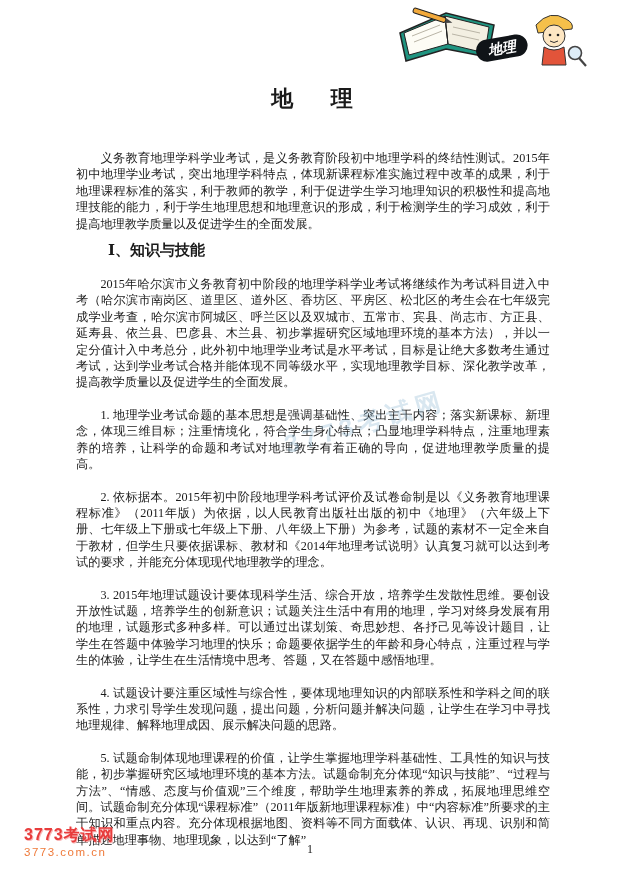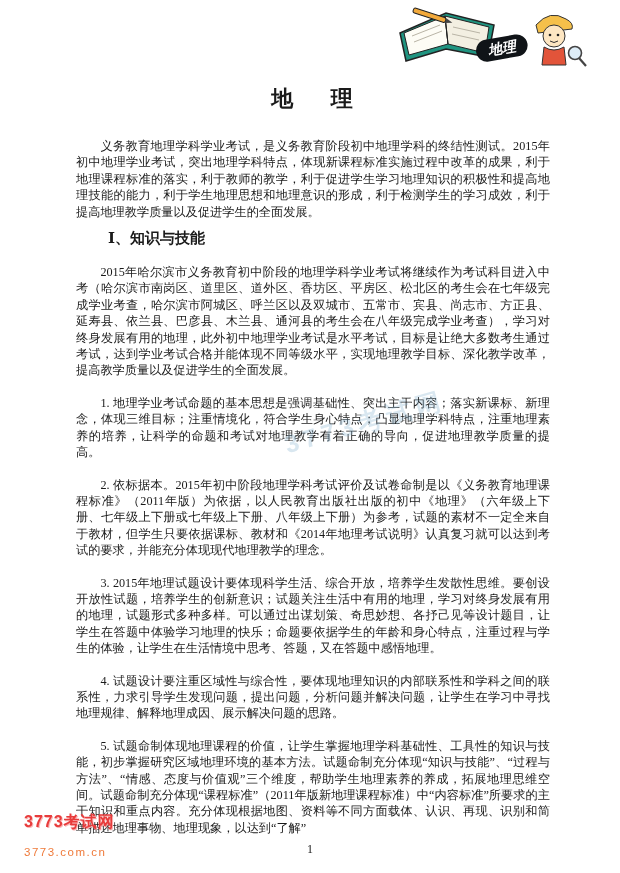--- a/index.html
+++ b/index.html
@@ -15,21 +15,21 @@
     font-family: "Liberation Serif", "DejaVu Serif", serif;
   }
   .header-art { position: absolute; top: 3px; right: 30px; }
   .content {
     position: absolute;
     top: 84px;
     left: 76px;
     width: 474px;
   }
   h1.doc-title {
-    margin: 0 0 24px 14px;
+    margin: 0 0 36px 14px;
     text-align: center;
     font-size: 22px;
     font-weight: bold;
     letter-spacing: 16px;
   }
   .para {
     margin: 16px 0 2px 0;
     font-size: 12.2px;
     line-height: 16.4px;
     text-align: justify;
@@ -60,21 +60,21 @@
     line-height: 1.15;
   }
   .site-name {
     font-size: 16px;
     font-weight: bold;
     color: #e83c3c;
     letter-spacing: 1px;
     text-shadow: 1px 1px 0 rgba(248, 170, 170, 0.85);
   }
   .site-url {
-    margin-top: 14px;
+    margin-top: 1px;
     font-size: 11.5px;
     color: #ef7a3a;
     letter-spacing: 1.5px;
   }
   .page-number {
     position: absolute;
     bottom: 16px;
     left: 0;
     width: 100%;
     text-align: center;
@@ -119,21 +119,21 @@
       </g>
     </g>
   </svg>
 
   <div class="content">
     <h1 class="doc-title">地 理</h1>
 
     <p class="para">义务教育地理学科学业考试，是义务教育阶段初中地理学科的终结性测试。2015年初中地理学业考试，突出地理学科特点，体现新课程标准实施过程中改革的成果，利于地理课程标准的落实，利于教师的教学，利于促进学生学习地理知识的积极性和提高地理技能的能力，利于学生地理思想和地理意识的形成，利于检测学生的学习成效，利于提高地理教学质量以及促进学生的全面发展。</p>
 
     <h2 class="sec">Ⅰ、知识与技能</h2>
-    <p class="para">2015年哈尔滨市义务教育初中阶段的地理学科学业考试将继续作为考试科目进入中考（哈尔滨市南岗区、道里区、道外区、香坊区、平房区、松北区的考生会在七年级完成学业考查，哈尔滨市阿城区、呼兰区以及双城市、五常市、宾县、尚志市、方正县、延寿县、依兰县、巴彦县、木兰县、通河县的考生会在八年级完成学业考查），学习对终身发展有用的地理，此外初中地理学业考试是水平考试，目标是让绝大多数考生通过考试，达到学业考试合格并能体现不同等级水平，实现地理教学目标、深化教学改革，提高教学质量以及促进学生的全面发展。</p>
+    <p class="para">2015年哈尔滨市义务教育初中阶段的地理学科学业考试将继续作为考试科目进入中考（哈尔滨市南岗区、道里区、道外区、香坊区、平房区、松北区的考生会在七年级完成学业考查，哈尔滨市阿城区、呼兰区以及双城市、五常市、宾县、尚志市、方正县、延寿县、依兰县、巴彦县、木兰县、初步掌握研究区域地理环境的基本方法），并以一定分值计入中考总分，此外初中地理学业考试是水平考试，目标是让绝大多数考生通过考试，达到学业考试合格并能体现不同等级水平，实现地理教学目标、深化教学改革，提高教学质量以及促进学生的全面发展。</p>
 
     <p class="para">1. 地理学业考试命题的基本思想是强调基础性、突出主干内容；落实新课标、新理念，体现三维目标；注重情境化，符合学生身心特点；凸显地理学科特点，注重地理素养的培养，让科学的命题和考试对地理教学有着正确的导向，促进地理教学质量的提高。</p>
     <p class="para">2. 依标据本。2015年初中阶段地理学科考试评价及试卷命制是以《义务教育地理课程标准》（2011年版）为依据，以人民教育出版社出版的初中《地理》（六年级上下册、七年级上下册或七年级上下册、八年级上下册）为参考，试题的素材不一定全来自于教材，但学生只要依据课标、教材和《2014年地理考试说明》认真复习就可以达到考试的要求，并能充分体现现代地理教学的理念。</p>
     <p class="para">3. 2015年地理试题设计要体现科学生活、综合开放，培养学生发散性思维。要创设开放性试题，培养学生的创新意识；试题关注生活中有用的地理，学习对终身发展有用的地理，试题形式多种多样。可以通过出谋划策、奇思妙想、各抒己见等设计题目，让学生在答题中体验学习地理的快乐；命题要依据学生的年龄和身心特点，注重过程与学生的体验，让学生在生活情境中思考、答题，又在答题中感悟地理。</p>
     <p class="para">4. 试题设计要注重区域性与综合性，要体现地理知识的内部联系性和学科之间的联系性，力求引导学生发现问题，提出问题，分析问题并解决问题，让学生在学习中寻找地理规律、解释地理成因、展示解决问题的思路。</p>
     <p class="para">5. 试题命制体现地理课程的价值，让学生掌握地理学科基础性、工具性的知识与技能，初步掌握研究区域地理环境的基本方法。试题命制充分体现“知识与技能”、“过程与方法”、“情感、态度与价值观”三个维度，帮助学生地理素养的养成，拓展地理思维空间。试题命制充分体现“课程标准”（2011年版新地理课程标准）中“内容标准”所要求的主干知识和重点内容。充分体现根据地图、资料等不同方面载体、认识、再现、识别和简单描述地理事物、地理现象，以达到“了解”</p>
   </div>
 
   <div class="watermark">3773考试网</div>
 

